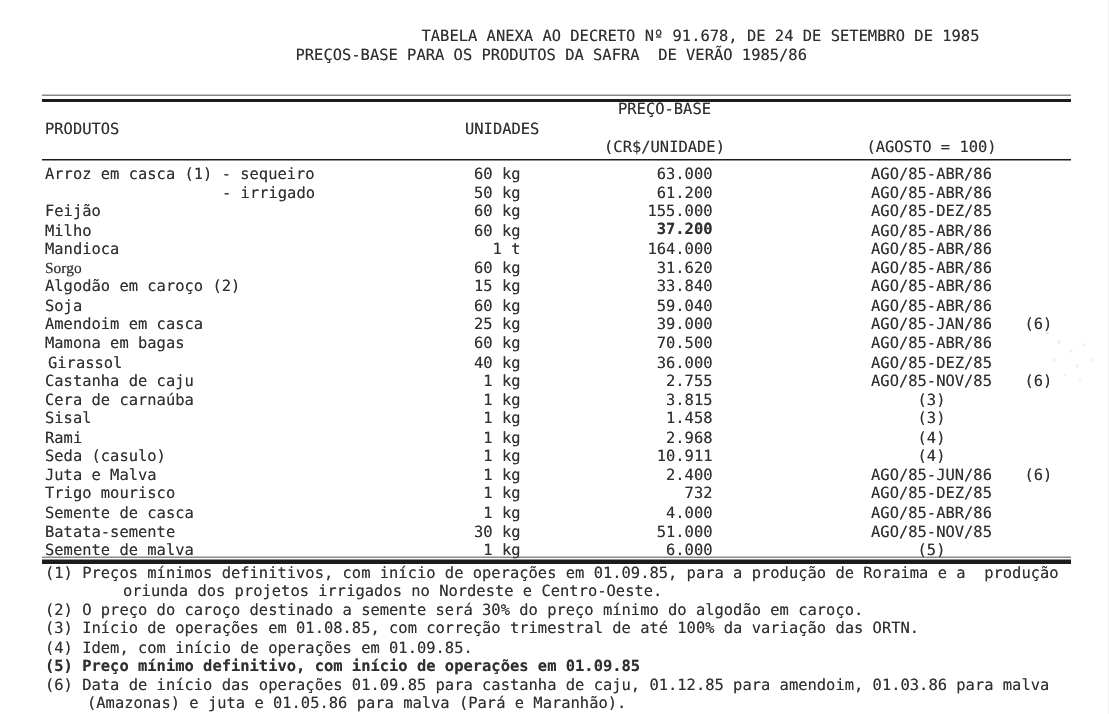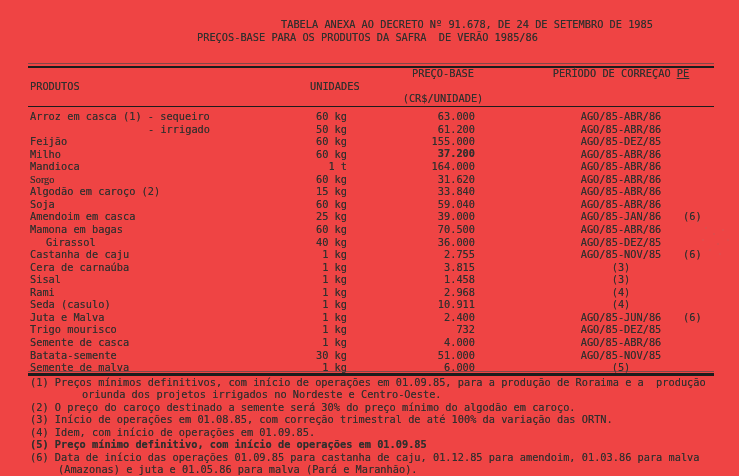--- a/index.html
+++ b/index.html
@@ -1,19 +1,19 @@
 <!DOCTYPE html>
 <html><head>
 <meta charset="utf-8">
 <style>
   html,body{margin:0;padding:0;background:#e9e8e5;}
   .page{
     position:relative;
     width:739px;height:476px;
-    background:#ef4444;
+    background:#ffffff;
     font-family:"DejaVu Sans Mono","Liberation Mono",monospace;
     color:#30302e;
     overflow:hidden;
   }
   .t{
     position:absolute;
     white-space:pre;
     font-size:10.3px;
     line-height:11px;
     text-shadow:0 0 0.3px rgba(40,40,40,.55);
@@ -42,21 +42,21 @@
 
   <div class="rule thin" style="left:28px;top:62.5px;width:686px;height:1px;"></div>
   <div class="rule" style="left:28px;top:65.5px;width:686px;height:2.4px;"></div>
 
   <div class="t" style="left:30px;top:80.5px;">PRODUTOS</div>
   <div class="t" style="left:310px;top:80.5px;">UNIDADES</div>
 
   <div class="t center" style="left:383px;top:68px;width:120px;">PREÇO-BASE</div>
   <div class="t center" style="left:383px;top:93px;width:120px;">(CR$/UNIDADE)</div>
 
-  <div class="t center" style="left:541px;top:68px;width:160px;"><span>PERÍODO DE CORREÇÃO </span><span class="u">PE</span></div>
+  <div class="t center" style="left:541px;top:93px;width:160px;">(AGOSTO = 100)</div>
 
   <div class="rule" style="left:28px;top:105.8px;width:686px;height:1.6px;"></div>
 
   <div id="rows-layer">
       <div class="t" style="left:30px;top:111.0px;">Arroz em casca (1) - sequeiro</div>
       <div class="t right" style="left:240px;top:111.0px;width:107px;">60 kg</div>
       <div class="t right" style="left:355px;top:111.0px;width:120px;">63.000</div>
       <div class="t center" style="left:553px;top:111.0px;width:136px;">AGO/85-ABR/86</div>
       <div class="t" style="left:148px;top:123.5px;">- irrigado</div>
       <div class="t right" style="left:240px;top:123.5px;width:107px;">50 kg</div>
@@ -88,21 +88,21 @@
       <div class="t center" style="left:553px;top:198.9px;width:136px;">AGO/85-ABR/86</div>
       <div class="t" style="left:30px;top:211.4px;">Amendoim em casca</div>
       <div class="t right" style="left:240px;top:211.4px;width:107px;">25 kg</div>
       <div class="t right" style="left:355px;top:211.4px;width:120px;">39.000</div>
       <div class="t center" style="left:553px;top:211.4px;width:136px;">AGO/85-JAN/86</div>
       <div class="t" style="left:683px;top:211.4px;">(6)</div>
       <div class="t" style="left:30px;top:223.9px;">Mamona em bagas</div>
       <div class="t right" style="left:240px;top:223.9px;width:107px;">60 kg</div>
       <div class="t right" style="left:355px;top:223.9px;width:120px;">70.500</div>
       <div class="t center" style="left:553px;top:223.9px;width:136px;">AGO/85-ABR/86</div>
-      <div class="t" style="left:46px;top:236.5px;">Girassol</div>
+      <div class="t" style="left:32px;top:236.5px;">Girassol</div>
       <div class="t right" style="left:240px;top:236.5px;width:107px;">40 kg</div>
       <div class="t right" style="left:355px;top:236.5px;width:120px;">36.000</div>
       <div class="t center" style="left:553px;top:236.5px;width:136px;">AGO/85-DEZ/85</div>
       <div class="t" style="left:30px;top:249.1px;">Castanha de caju</div>
       <div class="t right" style="left:240px;top:249.1px;width:107px;">1 kg</div>
       <div class="t right" style="left:355px;top:249.1px;width:120px;">2.755</div>
       <div class="t center" style="left:553px;top:249.1px;width:136px;">AGO/85-NOV/85</div>
       <div class="t" style="left:683px;top:249.1px;">(6)</div>
       <div class="t" style="left:30px;top:261.6px;">Cera de carnaúba</div>
       <div class="t right" style="left:240px;top:261.6px;width:107px;">1 kg</div>

